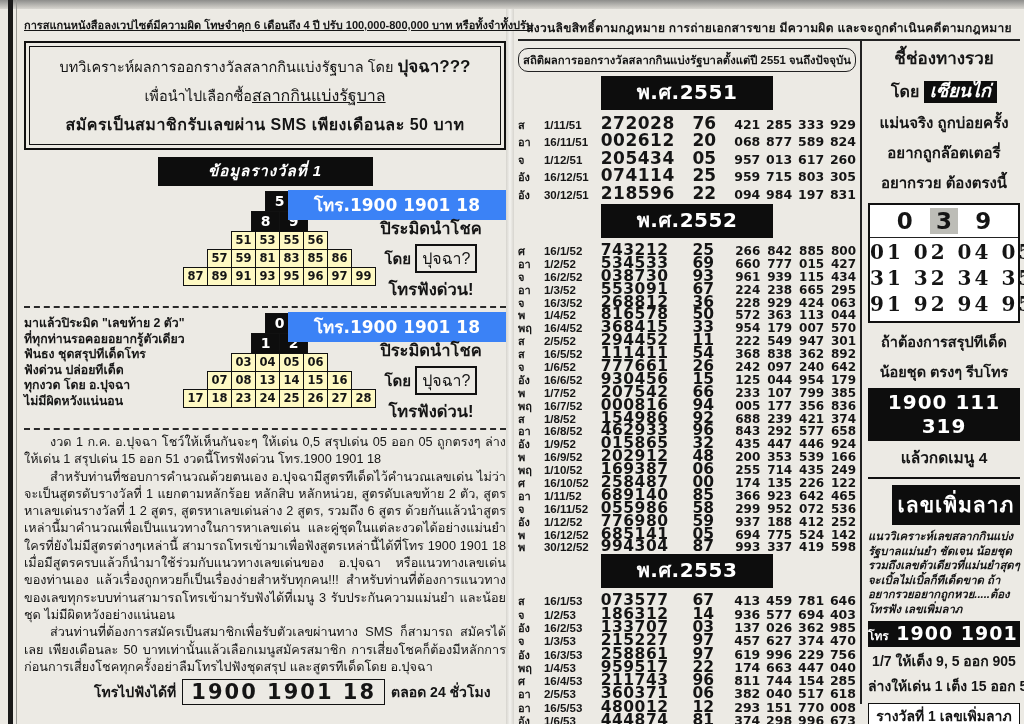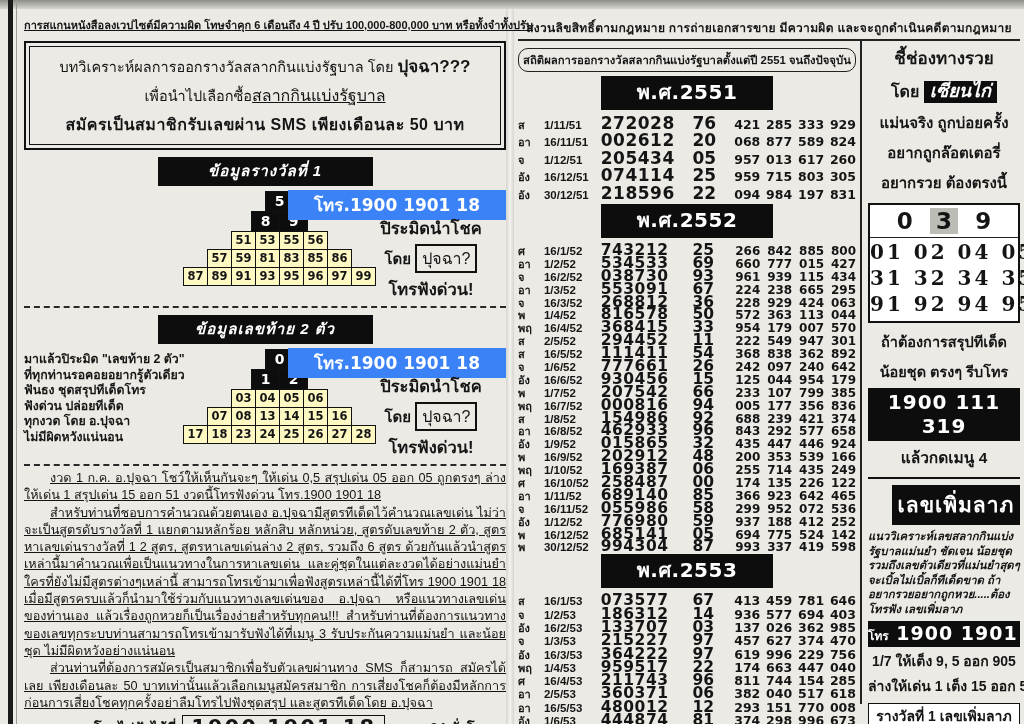--- a/index.html
+++ b/index.html
@@ -37,21 +37,21 @@
   .pyr-cell.dark{background:#0d0d0d;color:#fff;width:27px;height:19px;line-height:19px;font-size:14px;}
   .sec-phone{position:absolute;right:0;top:0;width:218px;background:#3b82f6;color:#fff;
     text-align:center;font-weight:900;font-size:17px;padding:1px 0 2px;
     font-family:"DejaVu Sans",sans-serif;white-space:nowrap;}
   .sec-promo{position:absolute;right:0;top:25px;width:150px;text-align:center;}
   .sec-promo-line1{font-size:16.5px;font-weight:900;}
   .sec-promo-line2{font-size:15px;font-weight:bold;margin-top:3px;}
   .boxed-name{display:inline-block;border:2px solid #111;padding:0 5px;font-size:16px;font-weight:400;margin-left:4px;}
   .sec-promo-line3{font-size:16.5px;font-weight:900;margin-top:3px;}
   .dash-hr{border:0;border-top:2.5px dashed #2a2a2a;margin:8px 0 0;}
-  .paras{margin-top:4px;text-decoration:underline;}
+  .paras{margin-top:4px;}
   .paras p{margin:0;font-size:12.7px;line-height:17.3px;text-indent:26px;text-align:justify;}
   .phone-line{margin-top:3px;margin-left:70px;font-size:14px;font-weight:bold;display:flex;align-items:center;}
   .phone-box{display:inline-block;border:1.5px solid #111;font-size:21px;font-weight:bold;
     font-family:"DejaVu Sans",sans-serif;padding:0 8px;margin:0 6px;letter-spacing:2px;white-space:nowrap;}
 
   
   .page-right{position:absolute;left:518px;top:10px;width:502px;height:708px;}
   .copyright{font-size:12px;font-weight:bold;text-align:center;border-bottom:2px solid #222;
     padding:8px 0 2px;letter-spacing:.3px;white-space:nowrap;}
   .mid-col{position:absolute;left:0;top:32px;width:338px;}
@@ -158,21 +158,20 @@
       </div>
     <div class="sec-phone">โทร.1900 1901 18</div>
     <div class="sec-promo">
       <div class="sec-promo-line1">ปิระมิดนำโชค</div>
       <div class="sec-promo-line2"><span>โดย</span><span class="boxed-name">ปุจฉา?</span></div>
       <div class="sec-promo-line3">โทรฟังด่วน!</div>
     </div>
   </div>
 
   <hr class="dash-hr">
-  <span class="banner-black">ข้อมูลเลขท้าย 2 ตัว</span>
 
   <div class="sec">
     <div class="sec-text">
         <div>มาแล้วปิระมิด "เลขท้าย 2 ตัว"</div>
         <div>ที่ทุกท่านรอคอยอยากรู้ตัวเดียว</div>
         <div>ฟันธง ชุดสรุปทีเด็ดโทร</div>
         <div>ฟังด่วน ปล่อยทีเด็ด</div>
         <div>ทุกงวด โดย อ.ปุจฉา</div>
         <div>ไม่มีผิดหวังแน่นอน</div>
       </div>
@@ -574,21 +573,21 @@
             <span class="c c2">215227</span>
             <span class="c c3">97</span>
             <span class="c c4">457</span>
             <span class="c c5">627</span>
             <span class="c c6">374</span>
             <span class="c c7">470</span>
           </div>
           <div class="result-row">
             <span class="c c0">อัง</span>
             <span class="c c1">16/3/53</span>
-            <span class="c c2">364222</span>
+            <span class="c c2">258861</span>
             <span class="c c3">97</span>
             <span class="c c4">619</span>
             <span class="c c5">996</span>
             <span class="c c6">229</span>
             <span class="c c7">756</span>
           </div>
           <div class="result-row">
             <span class="c c0">พฤ</span>
             <span class="c c1">1/4/53</span>
             <span class="c c2">959517</span>

